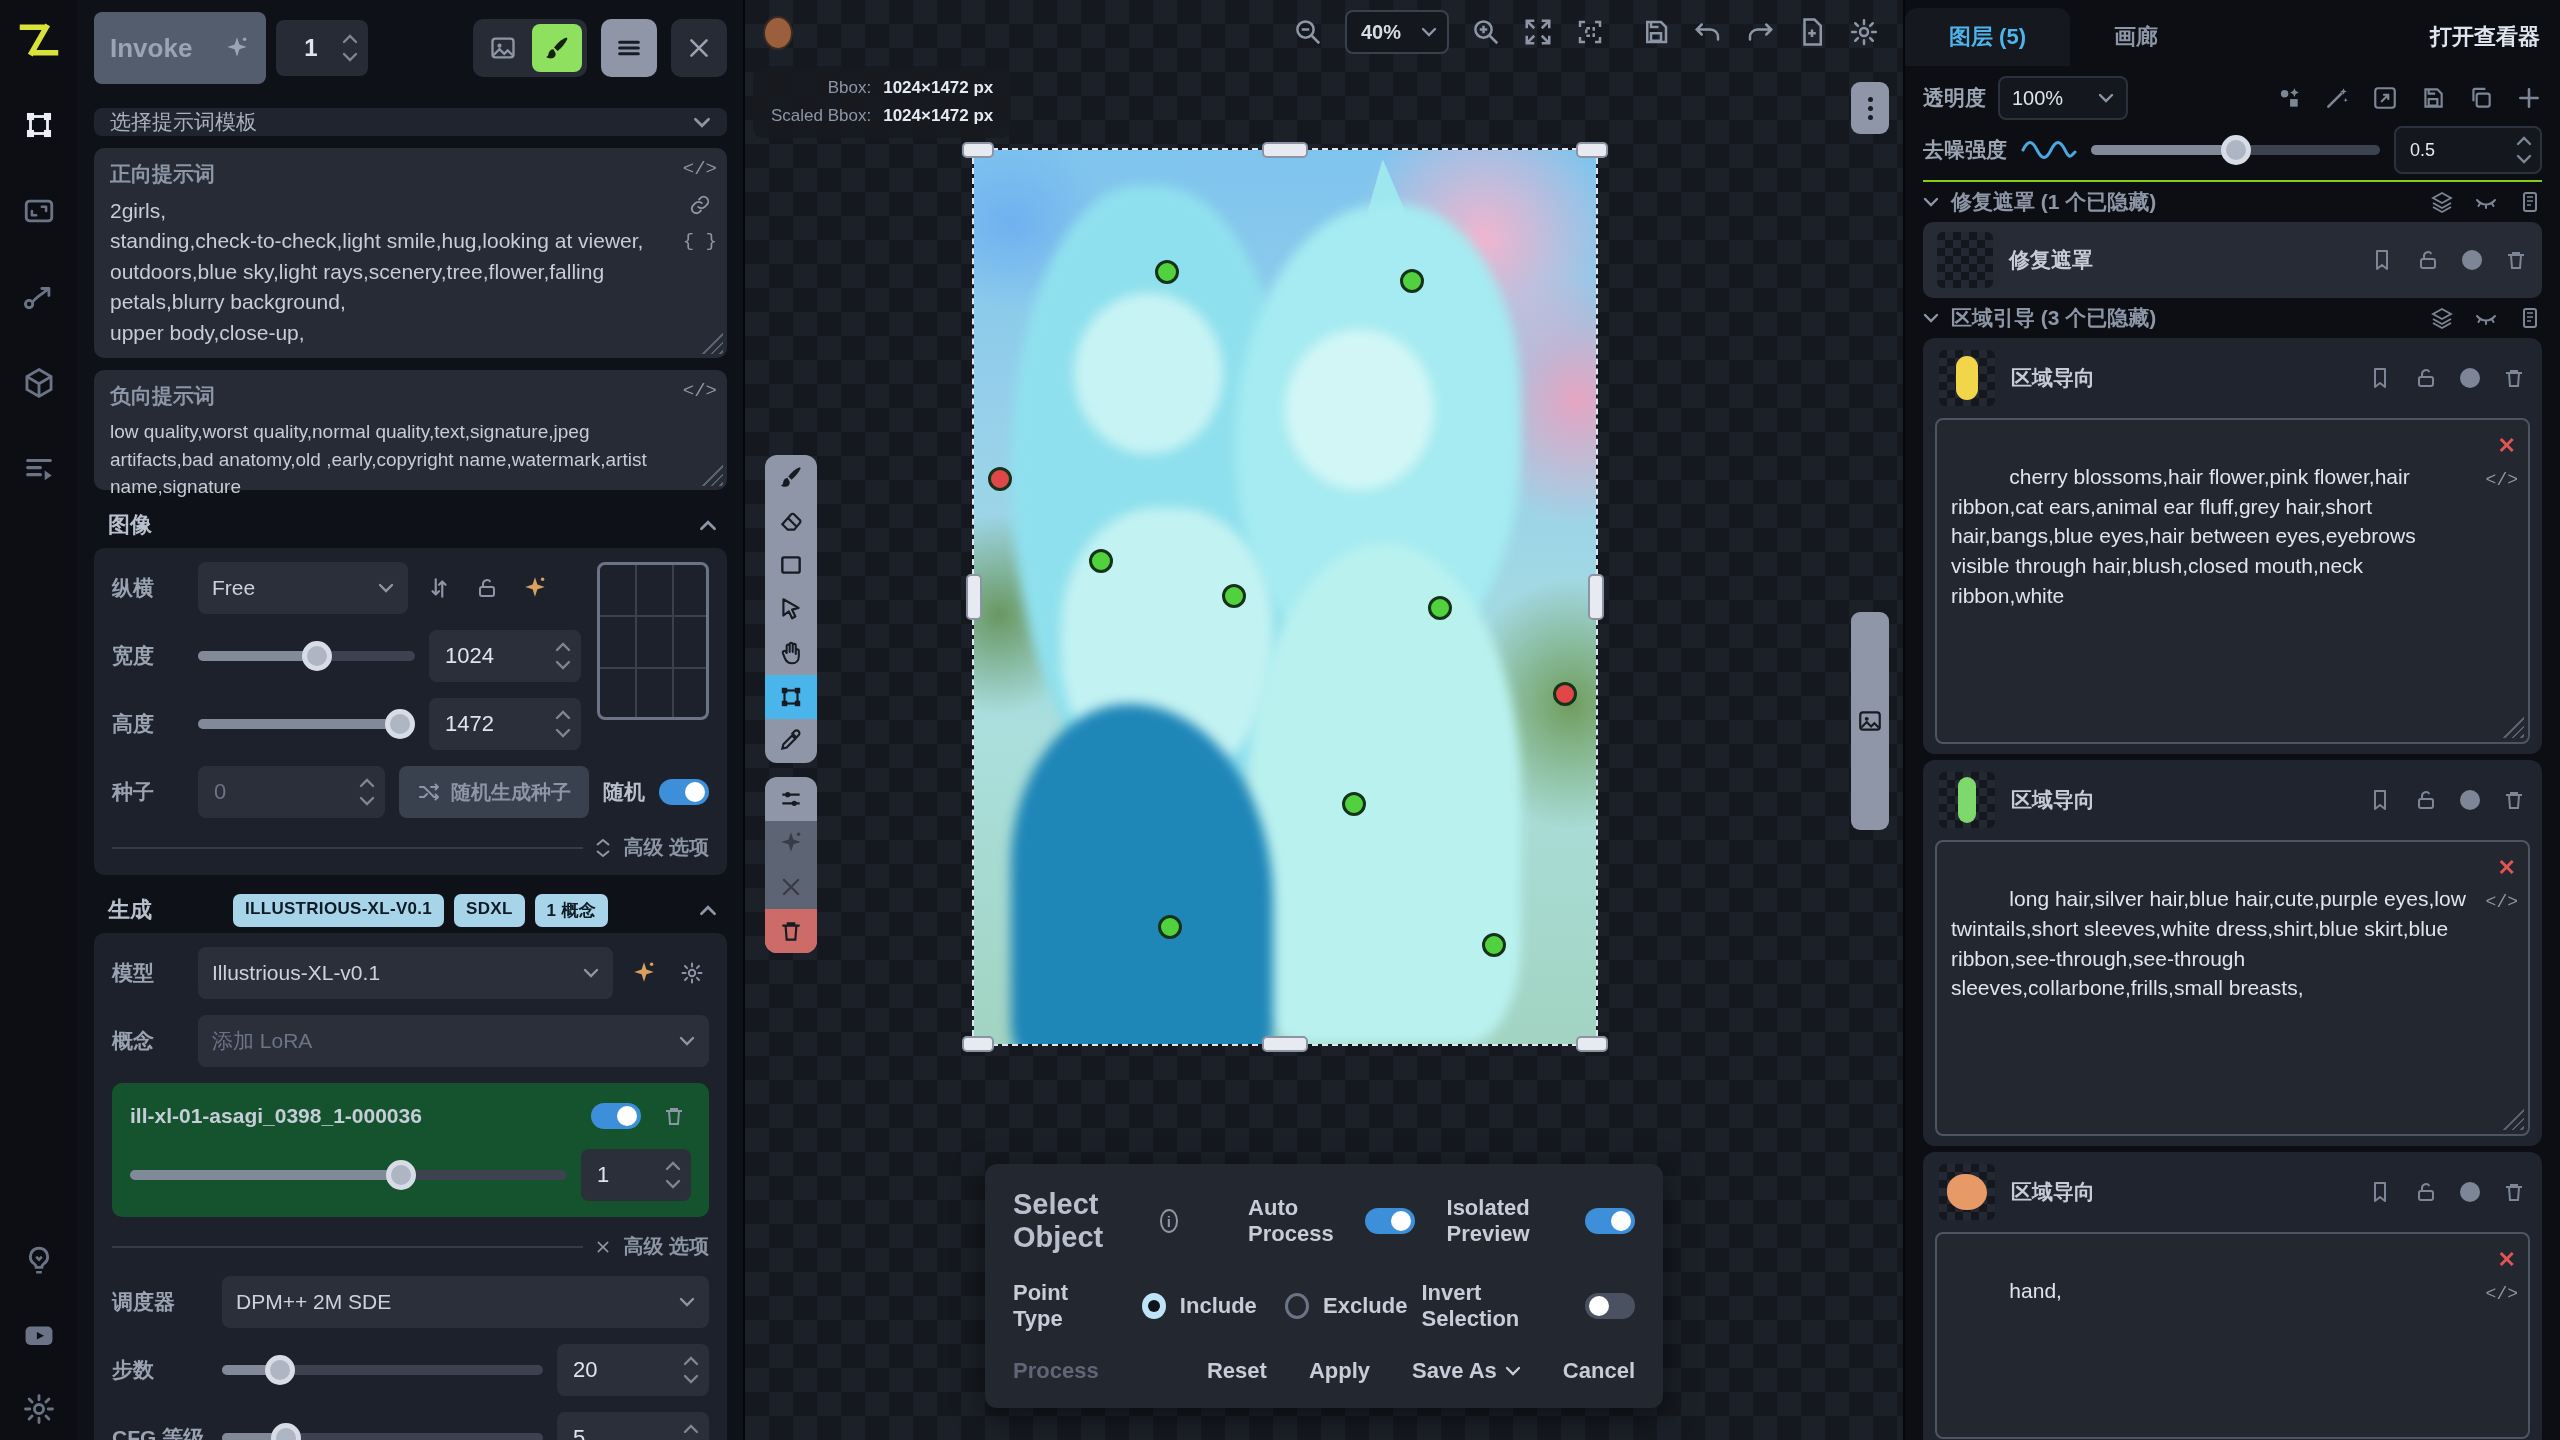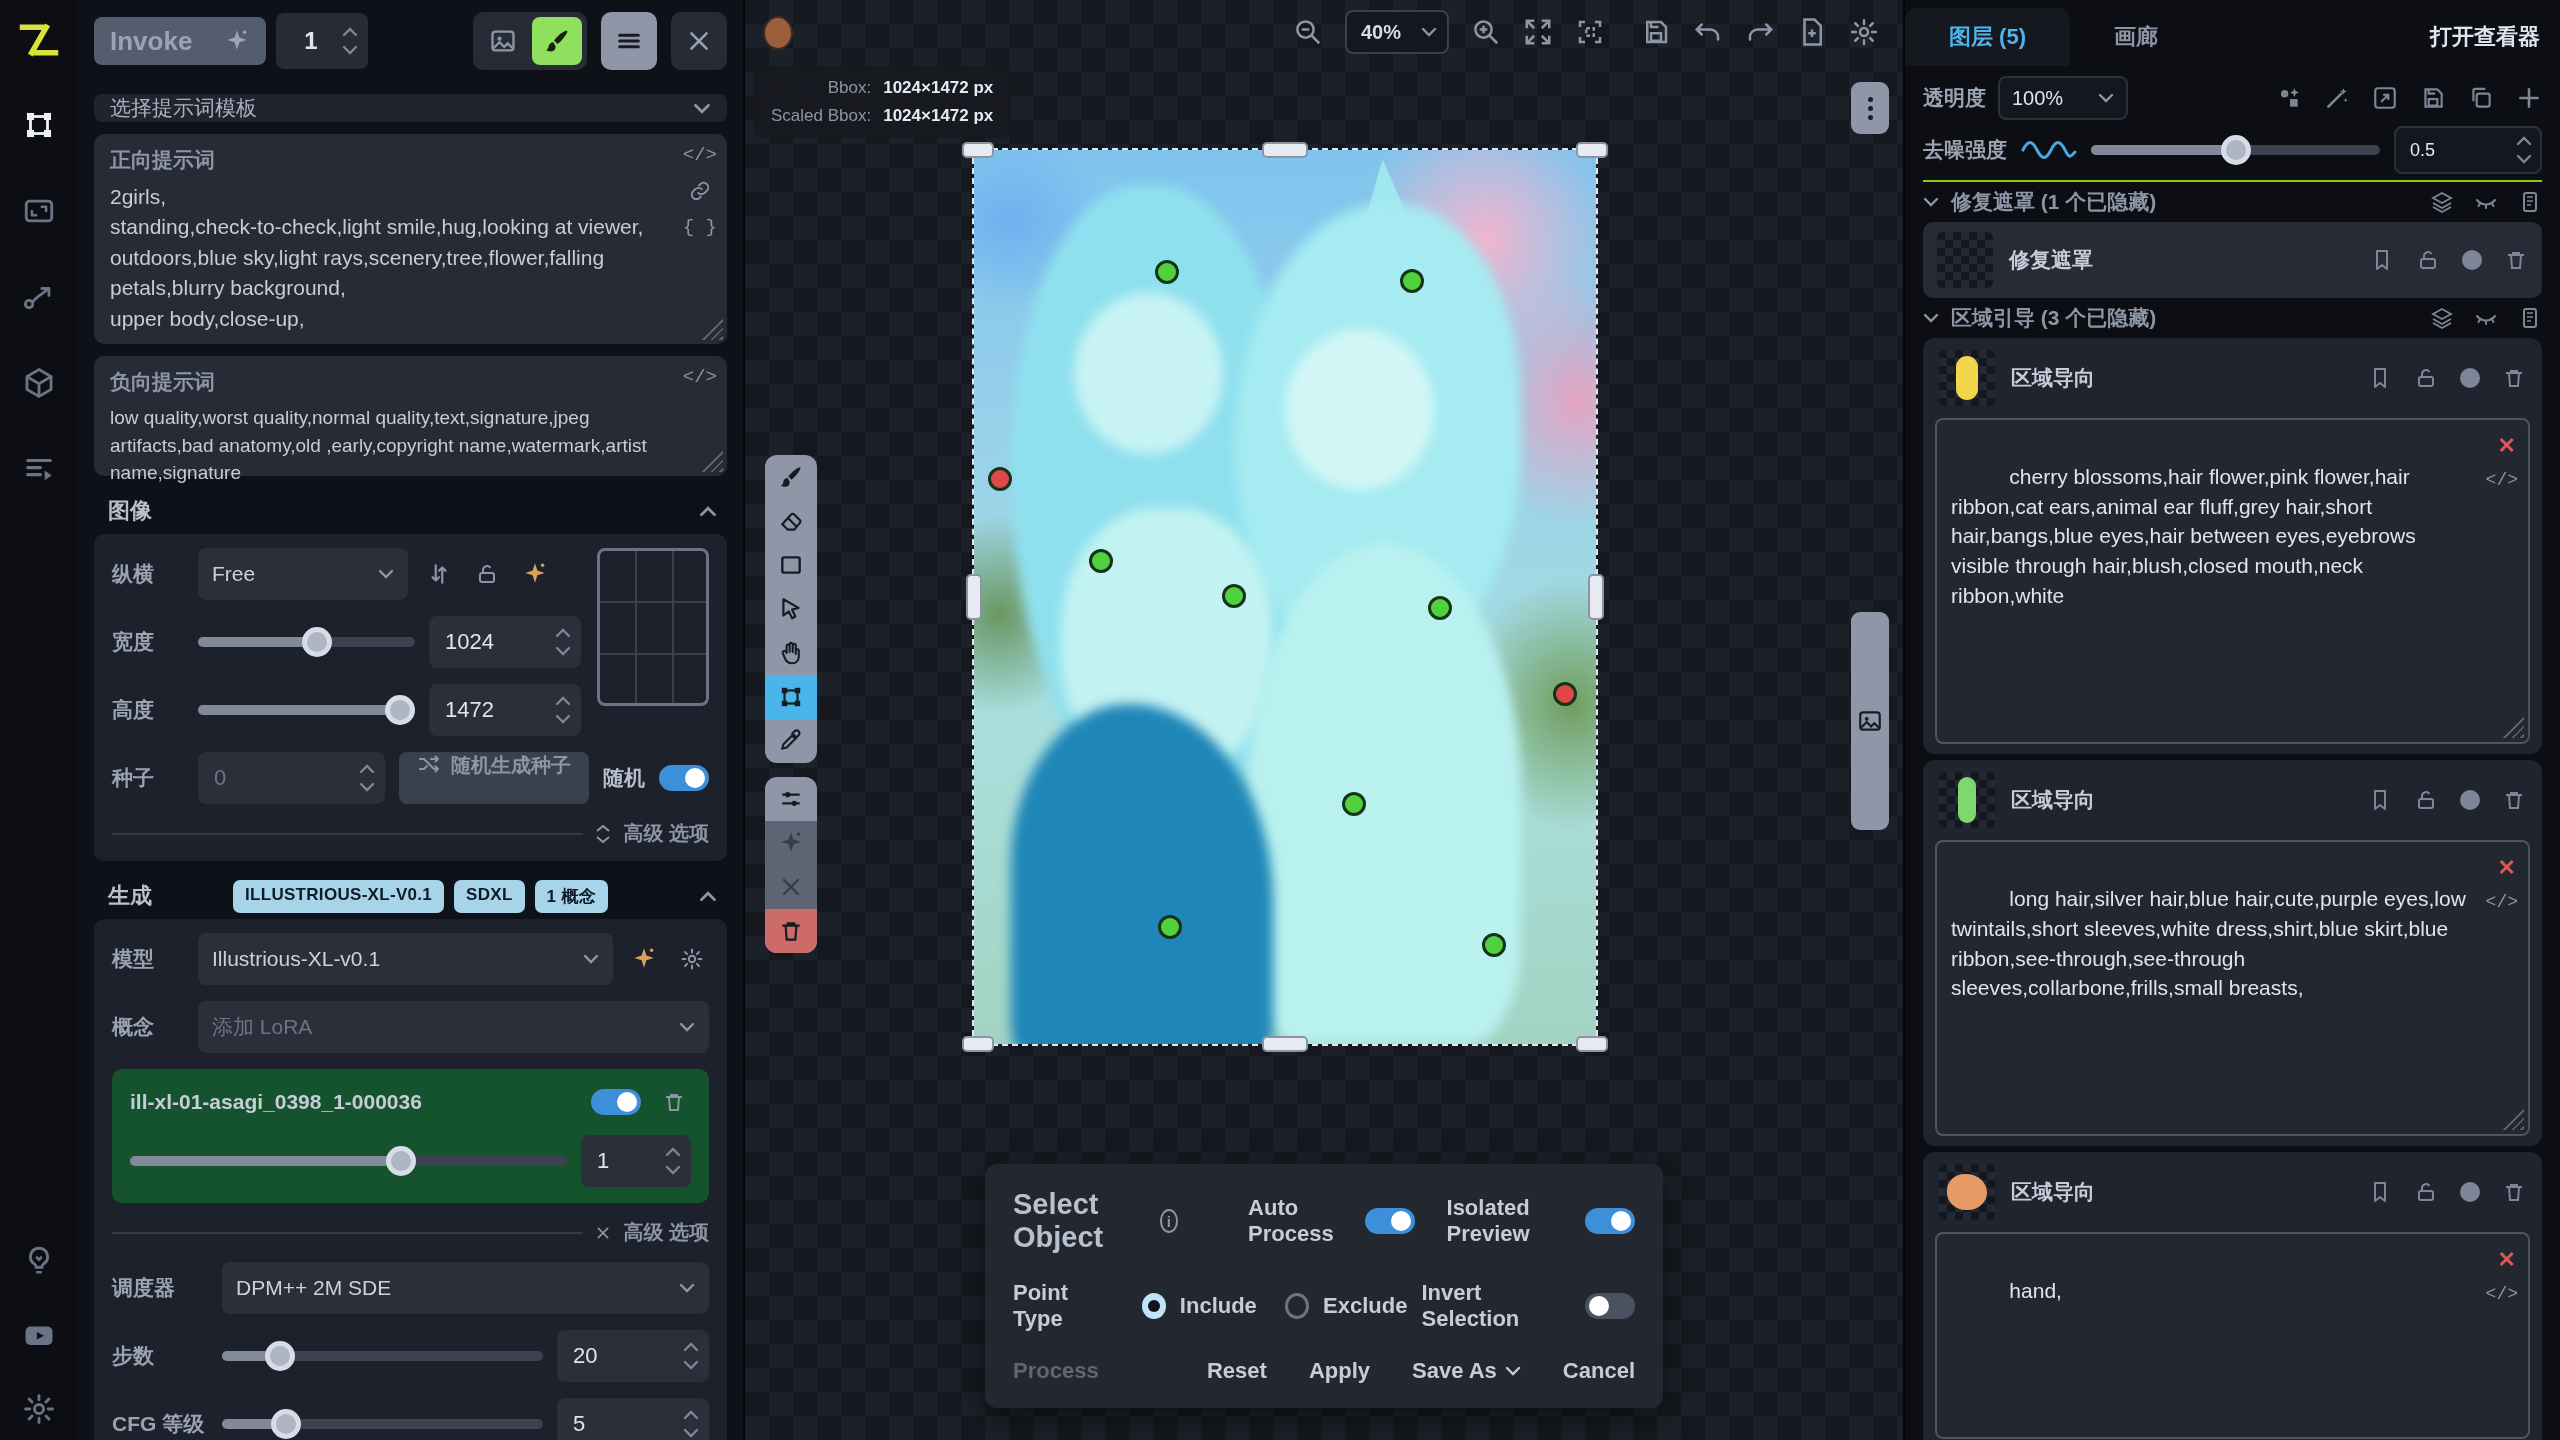--- a/index.html
+++ b/index.html
@@ -13,21 +13,21 @@
   .rail .logo { width:44px; height:44px; margin-bottom:46px; }
   .rail-icons { display:flex; flex-direction:column; gap:52px; align-items:center; }
   .rail-bottom { margin-top:auto; display:flex; flex-direction:column; gap:40px; align-items:center; }
   .ricon { width:34px; height:34px; color:#6b7486; cursor:pointer; }
   .ricon.active { color:#eceff5; }
 
   
   .left-panel { width:667px; background:#0e1117; padding:12px 16px 0 16px; flex-shrink:0;
     display:flex; flex-direction:column; gap:12px; overflow:hidden; border-right:2px solid #05060a; }
   .topbar { display:flex; align-items:center; gap:10px; }
-  .invoke-btn { width:172px; height:48px; background:#545d6e; border-radius:8px; display:flex;
+  .invoke-btn { width:172px; height:72px; background:#545d6e; border-radius:8px; display:flex;
     align-items:center; justify-content:space-between; padding:0 16px; color:#9aa4b5; font-size:26px;
     font-weight:bold; cursor:pointer; }
   .queue-box { width:92px; height:56px; background:#262b35; border-radius:8px; display:flex;
     align-items:center; padding:0 10px 0 4px; }
   .queue-box .num { flex:1; text-align:center; font-size:24px; color:#dfe4ee; font-weight:bold; }
   .stepper { display:flex; flex-direction:column; gap:8px; color:#7d8696; }
   .stepper svg { width:16px; height:10px; }
   .top-right { margin-left:auto; display:flex; gap:14px; align-items:center; }
   .seg { display:flex; background:#262b35; border-radius:10px; padding:5px; gap:4px; }
   .seg .sbtn { width:50px; height:48px; border-radius:8px; display:flex; align-items:center;
@@ -77,21 +77,21 @@
   .slider { flex:1; height:10px; border-radius:5px; background:#3c4250; position:relative; cursor:pointer; }
   .slider .fill { position:absolute; left:0; top:0; bottom:0; border-radius:5px; background:#828a9a; }
   .slider .knob { position:absolute; top:50%; transform:translate(-50%,-50%); width:30px; height:30px;
     border-radius:50%; background:#aeb6c4; border:5px solid #d7dce6; }
   .numbox { width:152px; height:52px; background:#2a2f3a; border-radius:8px; display:flex;
     align-items:center; padding:0 10px 0 16px; flex-shrink:0; }
   .numbox input { background:none; border:none; color:#dfe4ee; font-size:22px; width:100%;
     font-family:inherit; outline:none; }
   .numbox.dim input { color:#6b7486; }
   .seedbtn { height:52px; background:#39404e; border-radius:8px; color:#8d96a6; font-size:20px;
-    font-weight:bold; display:flex; align-items:flex-start; gap:10px; padding:0 18px; cursor:pointer; }
+    font-weight:bold; display:flex; align-items:center; gap:10px; padding:0 18px; cursor:pointer; }
   .toggle { width:50px; height:26px; border-radius:13px; background:#3d8fd9; position:relative;
     cursor:pointer; flex-shrink:0; }
   .toggle:after { content:""; position:absolute; top:3px; right:4px; width:20px; height:20px;
     border-radius:50%; background:#fff; }
   .toggle.off { background:#4a5160; }
   .toggle.off:after { right:auto; left:4px; }
   .adv-row { display:flex; align-items:center; gap:12px; justify-content:flex-end; color:#8d96a6;
     font-size:20px; font-weight:bold; }
   .adv-row .line { flex:1; height:2px; background:#343b48; }
   .badges { margin-left:auto; display:flex; gap:10px; margin-right:10px; }

